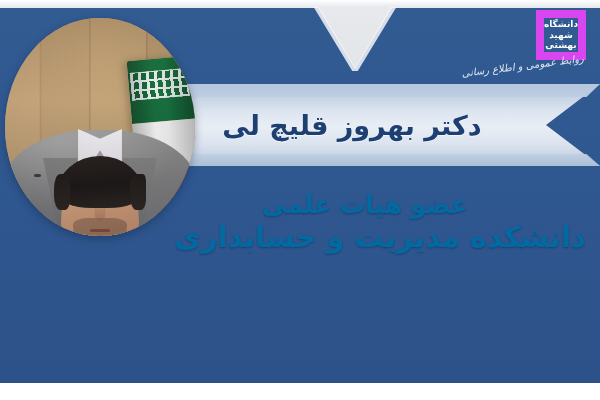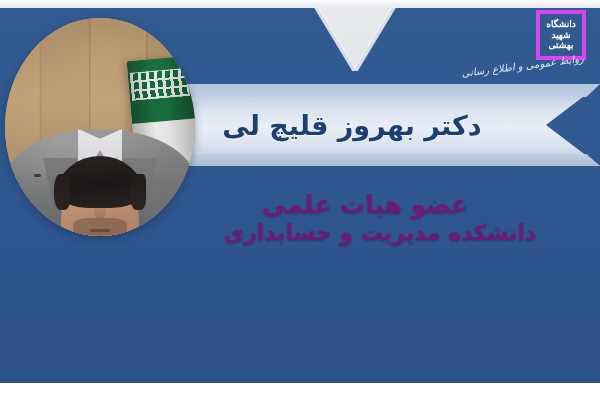--- a/index.html
+++ b/index.html
@@ -108,32 +108,32 @@
     font-family: "DejaVu Sans", "Liberation Sans", sans-serif;
   }
 
   
   .subtitle-block {
     position: absolute;
     right: 8px; top: 190px;
     width: 420px;
     direction: rtl;
     text-align: center;
-    color: #701a75;
+    color: #0369a1;
   }
   .sub-line-1 {
     font-size: 25px;
     font-weight: bold;
     line-height: 1.18;
     letter-spacing: 0px;
     text-shadow: 0 1px 2px rgba(10,25,50,.35);
     padding-right: 34px;
   }
   .sub-line-2 {
-    font-size: 22px;
+    font-size: 29px;
     font-weight: bold;
     line-height: 1.18;
     letter-spacing: 0px;
     text-shadow: 0 1px 2px rgba(10,25,50,.35);
     padding-right: 4px;
   }
 
   
   .portrait {
     position: absolute;
@@ -310,27 +310,26 @@
   
   .logo {
     position: absolute;
     right: 14px; top: 10px;
     width: 86px; height: 86px;
   }
   .logo-mark {
     position: absolute;
     right: 0; top: 0;
     width: 50px; height: 50px;
-    border: 4px solid #d946ef;
+    border: 8px solid #d946ef;
     box-sizing: border-box;
     display: flex;
     align-items: center;
     justify-content: center;
     direction: rtl;
-    font-family: Liberation Serif, serif;
   }
   .logo-mark-text {
     color: #ffffff;
     font-size: 9px;
     font-weight: bold;
     line-height: 1.22;
     text-align: center;
     letter-spacing: -.3px;
   }
   .logo-script {

